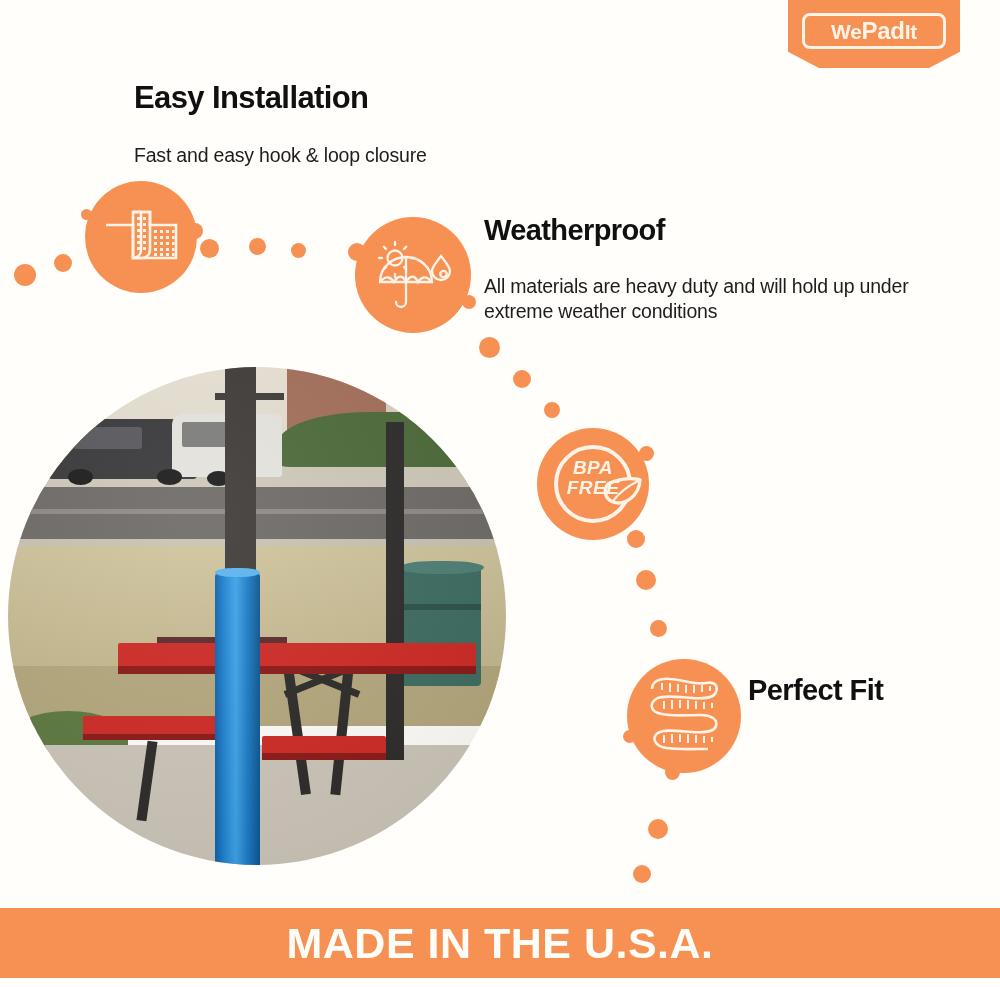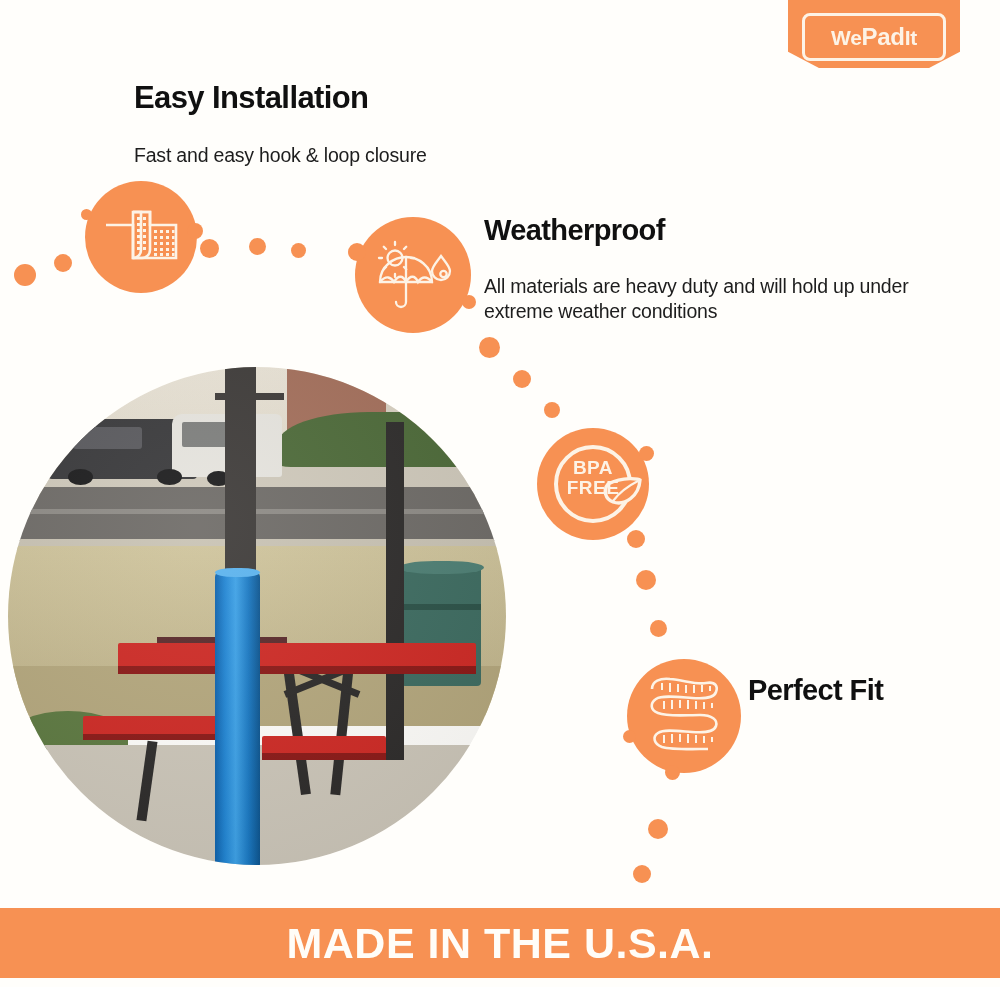--- a/index.html
+++ b/index.html
@@ -12,21 +12,21 @@
   .canvas{ position:absolute; inset:0; }
 
   
   .logo-banner{
     position:absolute; left:788px; top:0; width:172px; height:68px;
     background:#F79153;
     -webkit-clip-path: polygon(0 0, 100% 0, 100% 76%, 82% 100%, 18% 100%, 0 76%);
     clip-path: polygon(0 0, 100% 0, 100% 76%, 82% 100%, 18% 100%, 0 76%);
   }
   .logo-inner{
-    position:absolute; left:14px; top:13px; width:144px; height:48px;
+    position:absolute; left:14px; top:13px; width:144px; height:36px;
     border:3px solid #FDF3E6; border-radius:8px;
     display:flex; align-items:center; justify-content:center;
   }
   .logo-text{
     color:#FDF3E6; font-size:21px; letter-spacing:-0.3px; white-space:nowrap;
     font-family:"Liberation Sans", sans-serif;
   }
   .logo-text .w1{ font-weight:bold; }
   .logo-text .w2{ font-weight:bold; font-size:24px; }
   .logo-text .w3{ font-weight:bold; }
@@ -51,21 +51,21 @@
   #t-phthalate{ left:672px; top:441px; font-size:29px; }
   #b-phthalate{ left:672px; top:484px; width:300px; }
 
   #t-fit{ left:748px; top:674px; font-size:29px; }
   #b-fit{ left:748px; top:716px; width:230px; }
 
   
   .node{
     position:absolute; border-radius:50%;
     background:#F79153;
-    display:flex; align-items:center; justify-content:center;
+    display:flex; align-items:center; justify-content:center;font-style:italic;
   }
   .node svg{ display:block; overflow:visible; }
   
   .node::before, .node::after{
     content:""; position:absolute; border-radius:50%; background:#F79153;
   }
 
   #node-install{ left:85px; top:181px; width:112px; height:112px; }
   #node-install::before{ width:16px; height:16px; right:-6px; top:42px; }
   #node-install::after{ width:11px; height:11px; left:-4px; top:28px; }

